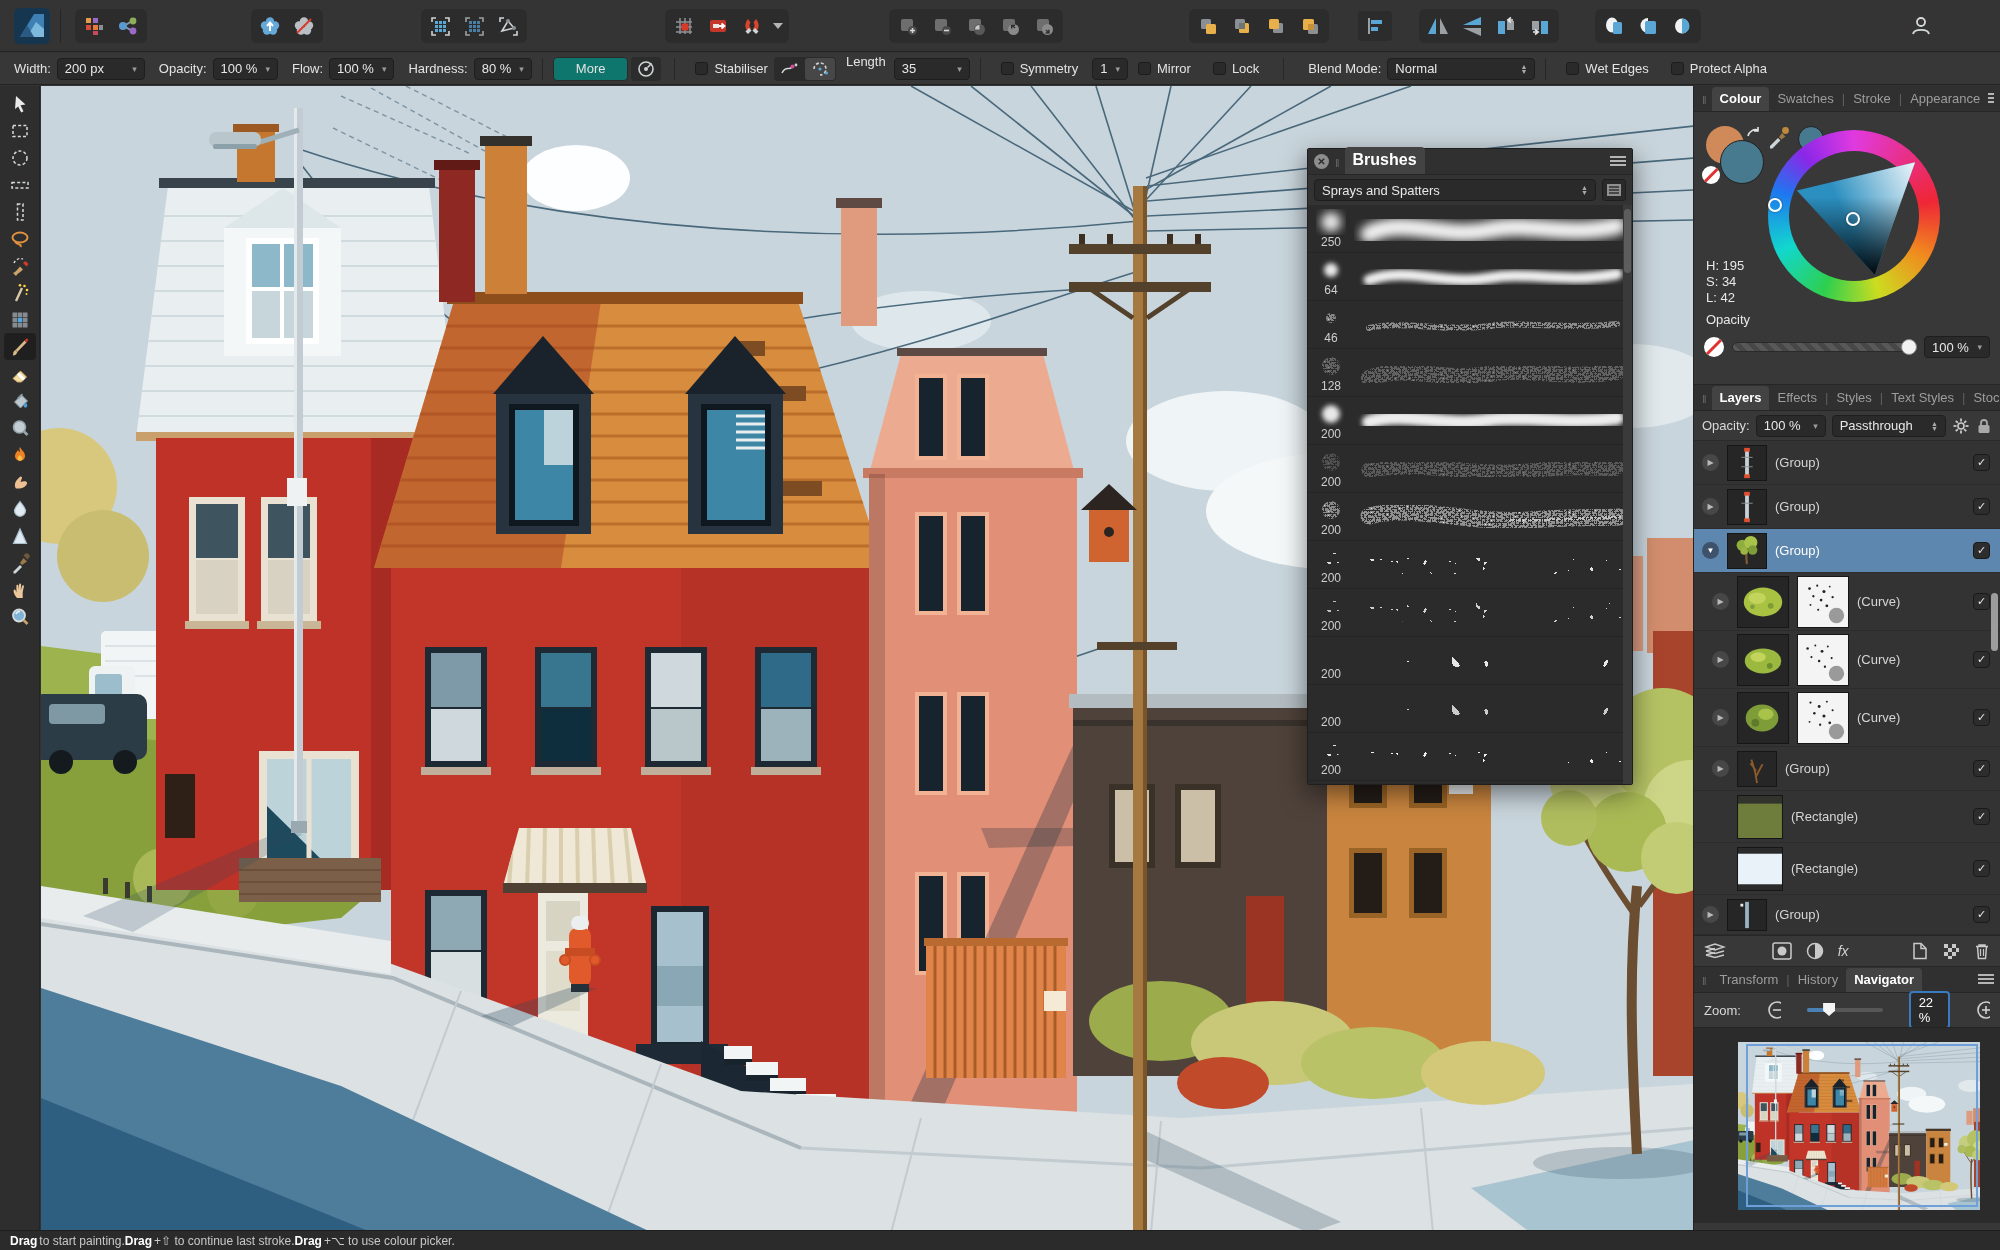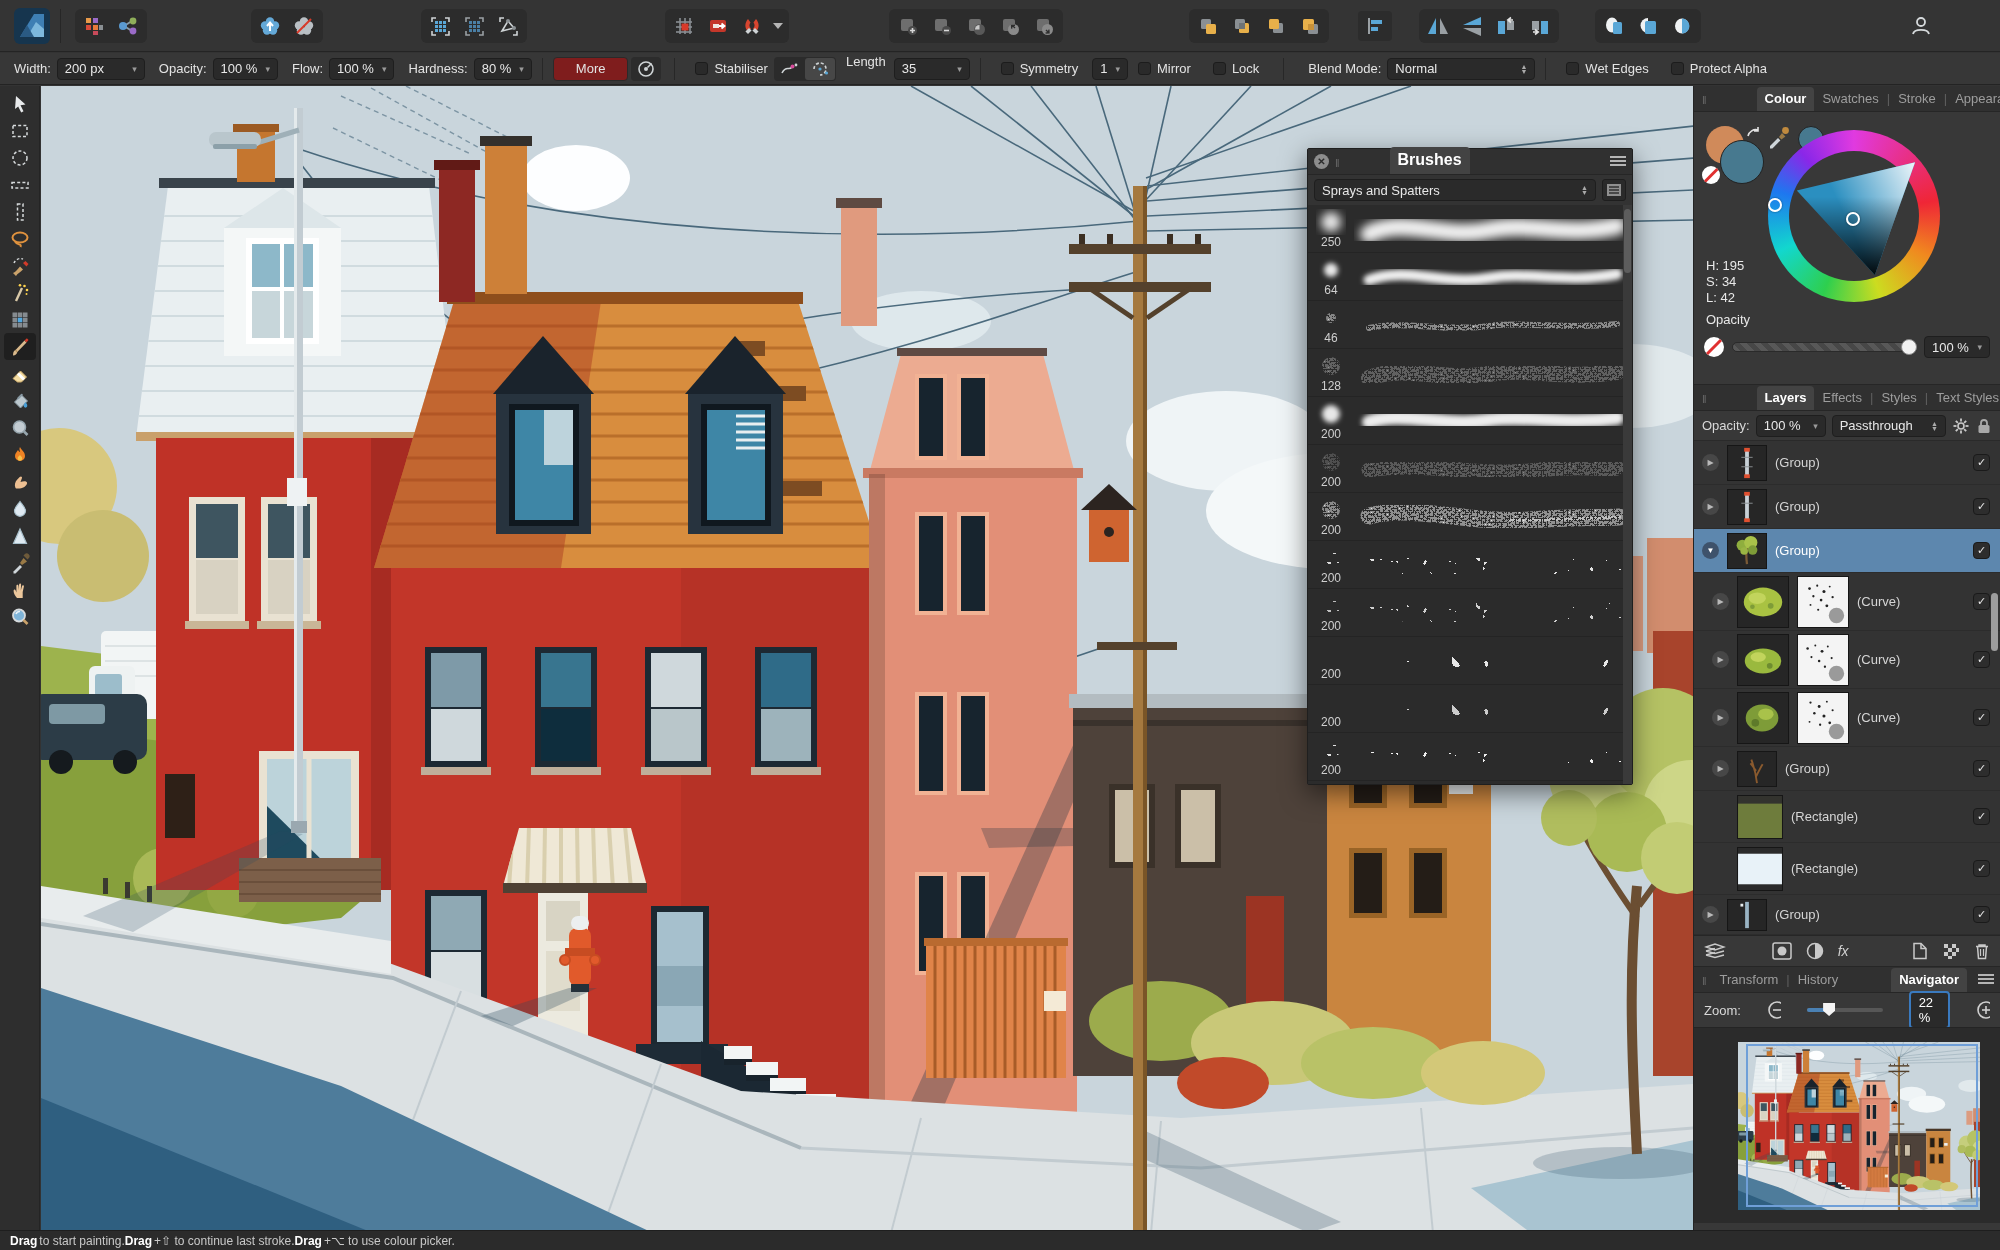--- a/index.html
+++ b/index.html
@@ -18,40 +18,40 @@
   .sp { flex:none; }
 
   
   .ctxbar { position:absolute; left:0; top:53px; width:2000px; height:32px; background:#373737; border-bottom:1px solid #232323; display:flex; align-items:center; font-size:13px; color:#e3e3e3; }
   .ctx-label { margin:0 6px 0 14px; flex:none; }
   .combo { background:#2a2a2a; border:1px solid #1e1e1e; border-radius:4px; height:22px; display:flex; align-items:center; padding:0 7px; gap:8px; flex:none; font-size:13px; color:#e8e8e8; }
   .combo .car { color:#9a9a9a; font-size:9px; }
   .spin { display:flex; flex-direction:column; line-height:5px; font-size:7px; color:#aaa; }
   .ctx-sep { width:1px; height:22px; background:#272727; margin:0 10px; flex:none; }
   .chk { width:13px; height:13px; background:#2a2a2a; border:1px solid #1c1c1c; border-radius:3px; margin:0 6px 0 10px; flex:none; }
-  .btn { background:#7f1d1d; border:1px solid #2a2a2a; border-radius:4px; height:24px; padding:0 22px; display:flex; align-items:center; font-size:13px; flex:none; }
+  .btn { background:#0f766e; border:1px solid #2a2a2a; border-radius:4px; height:24px; padding:0 22px; display:flex; align-items:center; font-size:13px; flex:none; }
   .minibtns { display:flex; background:#2b2b2b; border-radius:4px; padding:1px; margin:0 6px; flex:none; }
   .minibtn { width:30px; height:22px; display:flex; align-items:center; justify-content:center; border-radius:3px; }
   .minibtn.on { background:#474747; }
 
   
   .tools { position:absolute; left:0; top:86px; width:40px; bottom:18px; background:#2e2e2e; border-right:1px solid #242424; display:flex; flex-direction:column; align-items:center; padding-top:4px; }
   .tool { width:32px; height:27px; display:flex; align-items:center; justify-content:center; border-radius:4px; flex:none; }
   .tool.active { background:#1f1f1f; }
 
   
   .canvas { position:absolute; left:41px; top:86px; right:307px; bottom:18px; background:#c9d5dc; overflow:hidden; }
   .canvas > svg { position:absolute; left:0; top:0; }
 
   
   .rpanel { position:absolute; right:0; top:86px; width:307px; bottom:18px; background:#383838; border-left:1px solid #242424; font-size:13px; }
   .ptabs { height:26px; background:#303030; border-bottom:1px solid #262626; display:flex; align-items:flex-end; padding:0 6px; gap:0; }
   .grip { color:#6a6a6a; font-size:11px; margin:0 4px 5px 2px; letter-spacing:1px; }
   .ptab { padding:4px 8px 5px; color:#9d9d9d; white-space:nowrap; }
-  .ptab.active { background:#434343; color:#fff; font-weight:bold; border-radius:4px 4px 0 0;margin-left:45px; }
+  .ptab.active { background:#434343; color:#fff; font-weight:bold; border-radius:4px 4px 0 0; }
   .ptab-sep { color:#5e5e5e; margin:0 0 5px; }
   .hamb { margin-left:auto; margin-bottom:6px; width:16px; }
   .hamb div { height:2px; background:#b5b5b5; margin:2px 0; }
 
   .colour-body { position:relative; height:273px; border-bottom:1px solid #262626; }
   .wheel { position:absolute; left:74px; top:18px; width:172px; height:172px; border-radius:50%;
     background:conic-gradient(#e03ae0,#ef2636 22%,#f0891f 33%,#ccdc20 45%,#2ecf4e 56%,#12d7ce 68%,#1e77ef 80%,#8a27e8 89%,#e03ae0); }
   .wheel::after { content:""; position:absolute; inset:21px; border-radius:50%; background:#383838; }
   .tri { position:absolute; left:95px; top:40px; width:130px; height:128px; clip-path:polygon(6% 30%, 97% 8%, 66% 96%); background:#2b8fc0; }
   .tri .w { position:absolute; inset:0; background:linear-gradient(245deg,#fff, rgba(255,255,255,0) 55%); }

